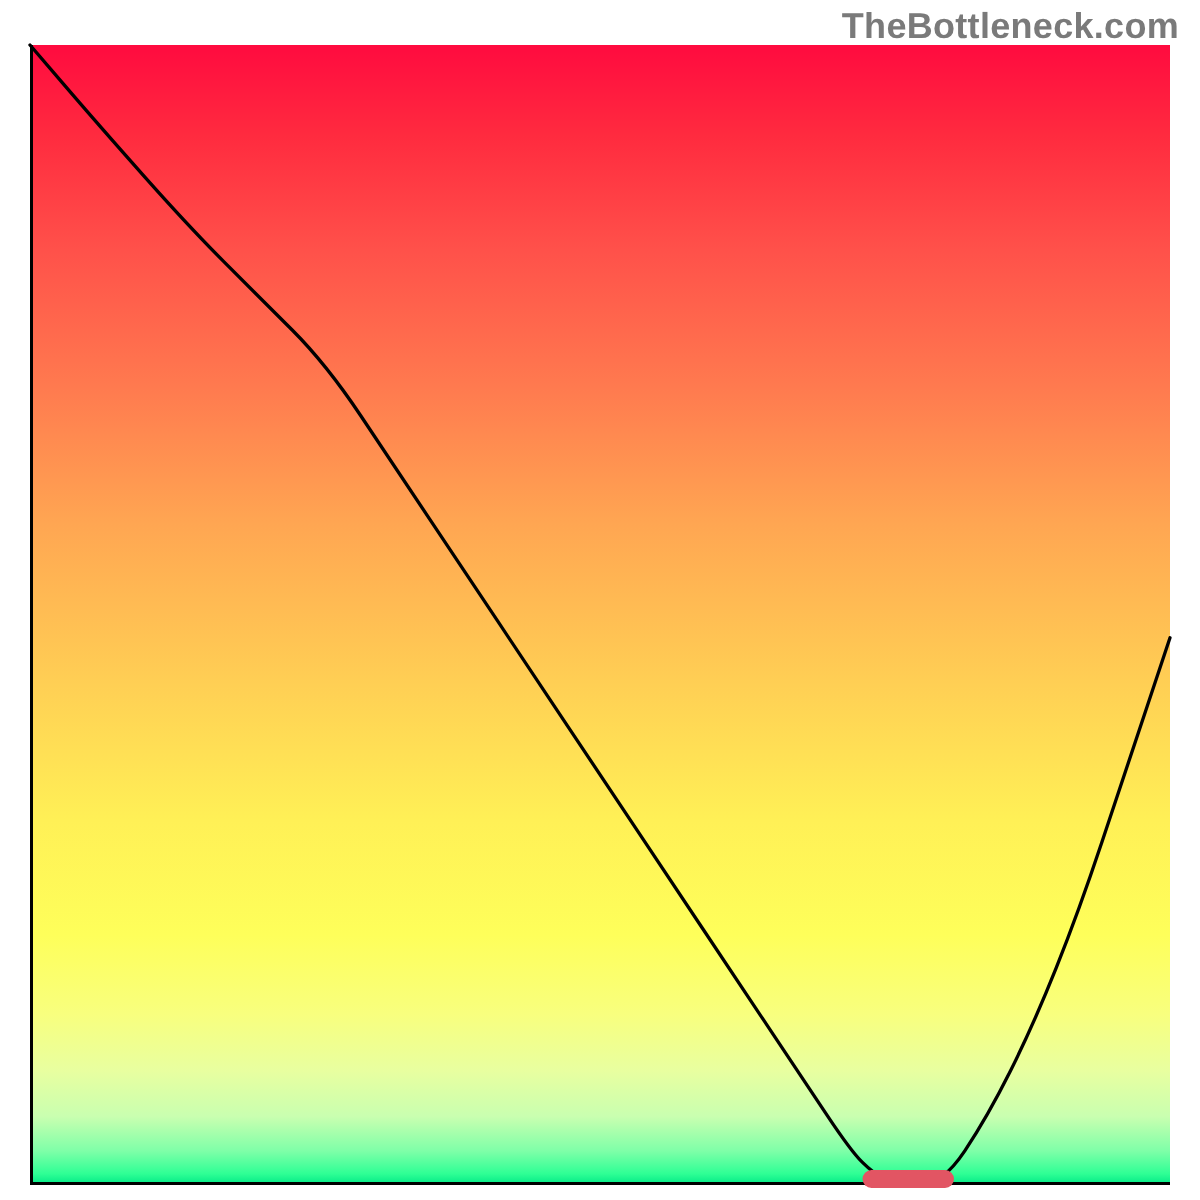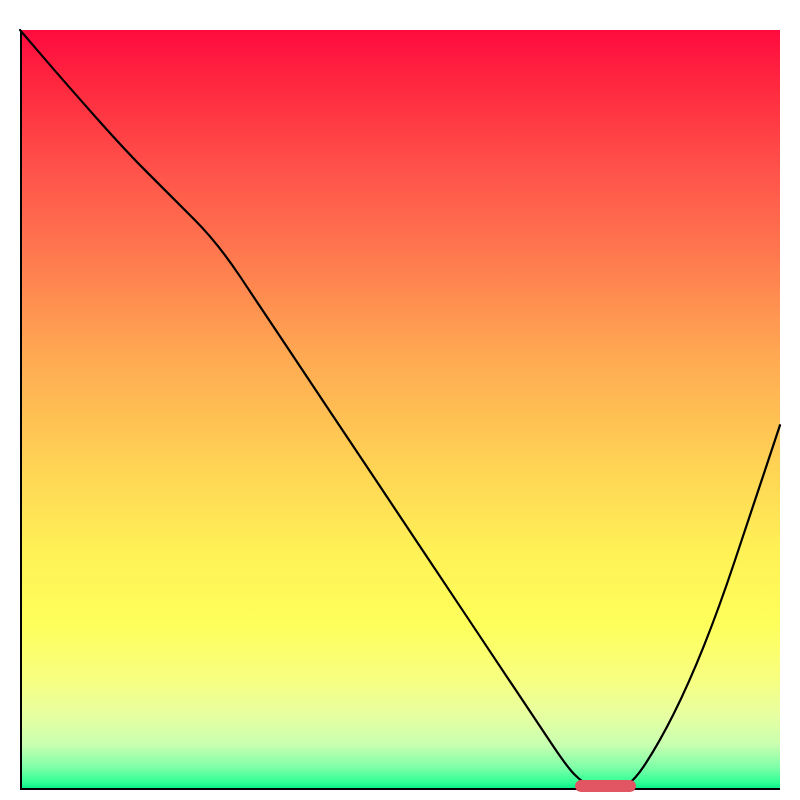--- a/index.html
+++ b/index.html
@@ -89,20 +89,21 @@
   .marker {
     position: absolute;
     height: 12px;
     border-radius: 6px;
     background: #e25563;
   }
 </style>
 </head>
 <body>
 <div class="container">
+  <div class="watermark">TheBottleneck.com</div>
 
   <div class="plot">
     <div class="gradient-bg"></div>
     <div class="axis-left"></div>
     <div class="axis-bottom"></div>
     <svg class="curve" viewBox="0 0 760 760" preserveAspectRatio="none">
       <path id="curve-path" d="M 0.0 0.0 Q 0.0 0.0 22.8 26.6 Q 45.6 53.2 76.0 87.4 Q 106.4 121.6 129.2 144.4 Q 152.0 167.2 174.8 190.0 Q 197.6 212.8 220.4 247.0 Q 243.2 281.2 266.0 315.4 Q 288.8 349.6 311.6 383.8 Q 334.4 418.0 357.2 452.2 Q 380.0 486.4 402.8 520.6 Q 425.6 554.8 448.4 589.0 Q 471.2 623.2 494.0 657.4 Q 516.8 691.6 532.0 714.4 Q 547.2 737.2 554.8 744.8 Q 562.4 752.4 570.0 756.2 Q 577.6 760.0 592.8 760.0 Q 608.0 760.0 623.2 737.2 Q 638.4 714.4 653.6 684.0 Q 668.8 653.6 684.0 615.6 Q 699.2 577.6 714.4 532.0 Q 729.6 486.4 744.8 440.8 T 760.0 395.2"></path>
     </svg>
     <div class="marker" id="marker" style="left: 554.8px; width: 60.8px; top: 750px;"></div>
   </div>

